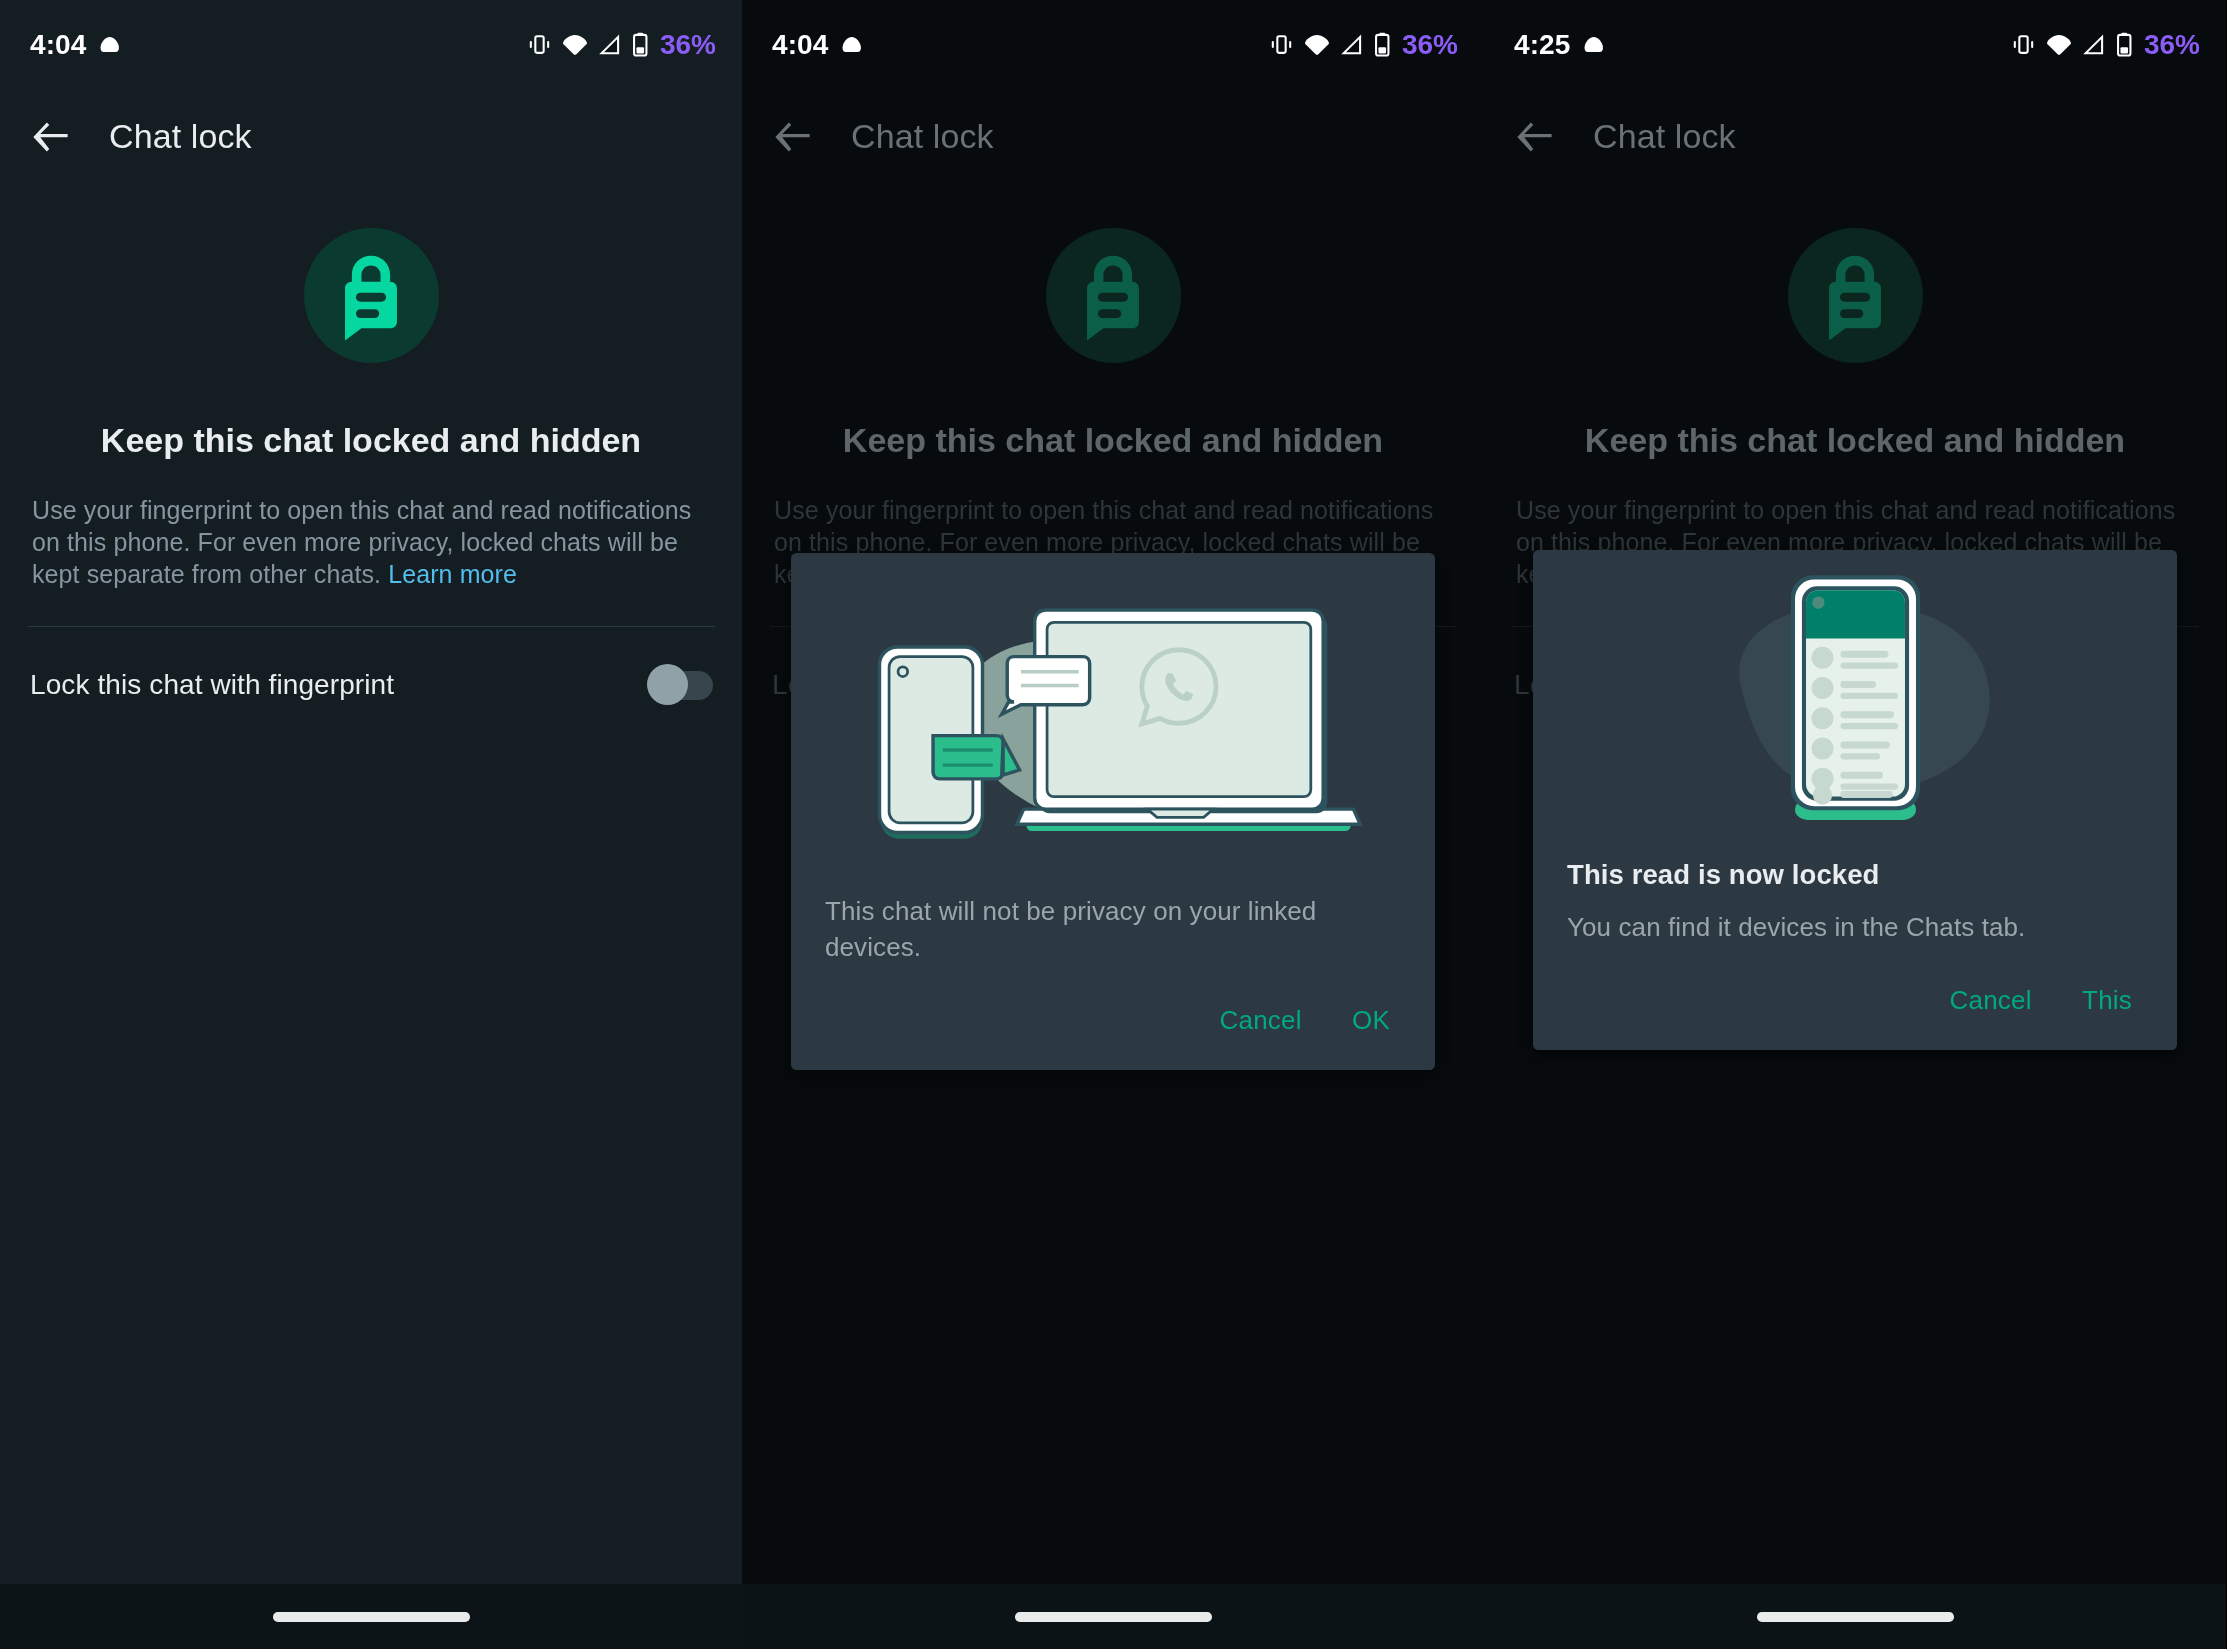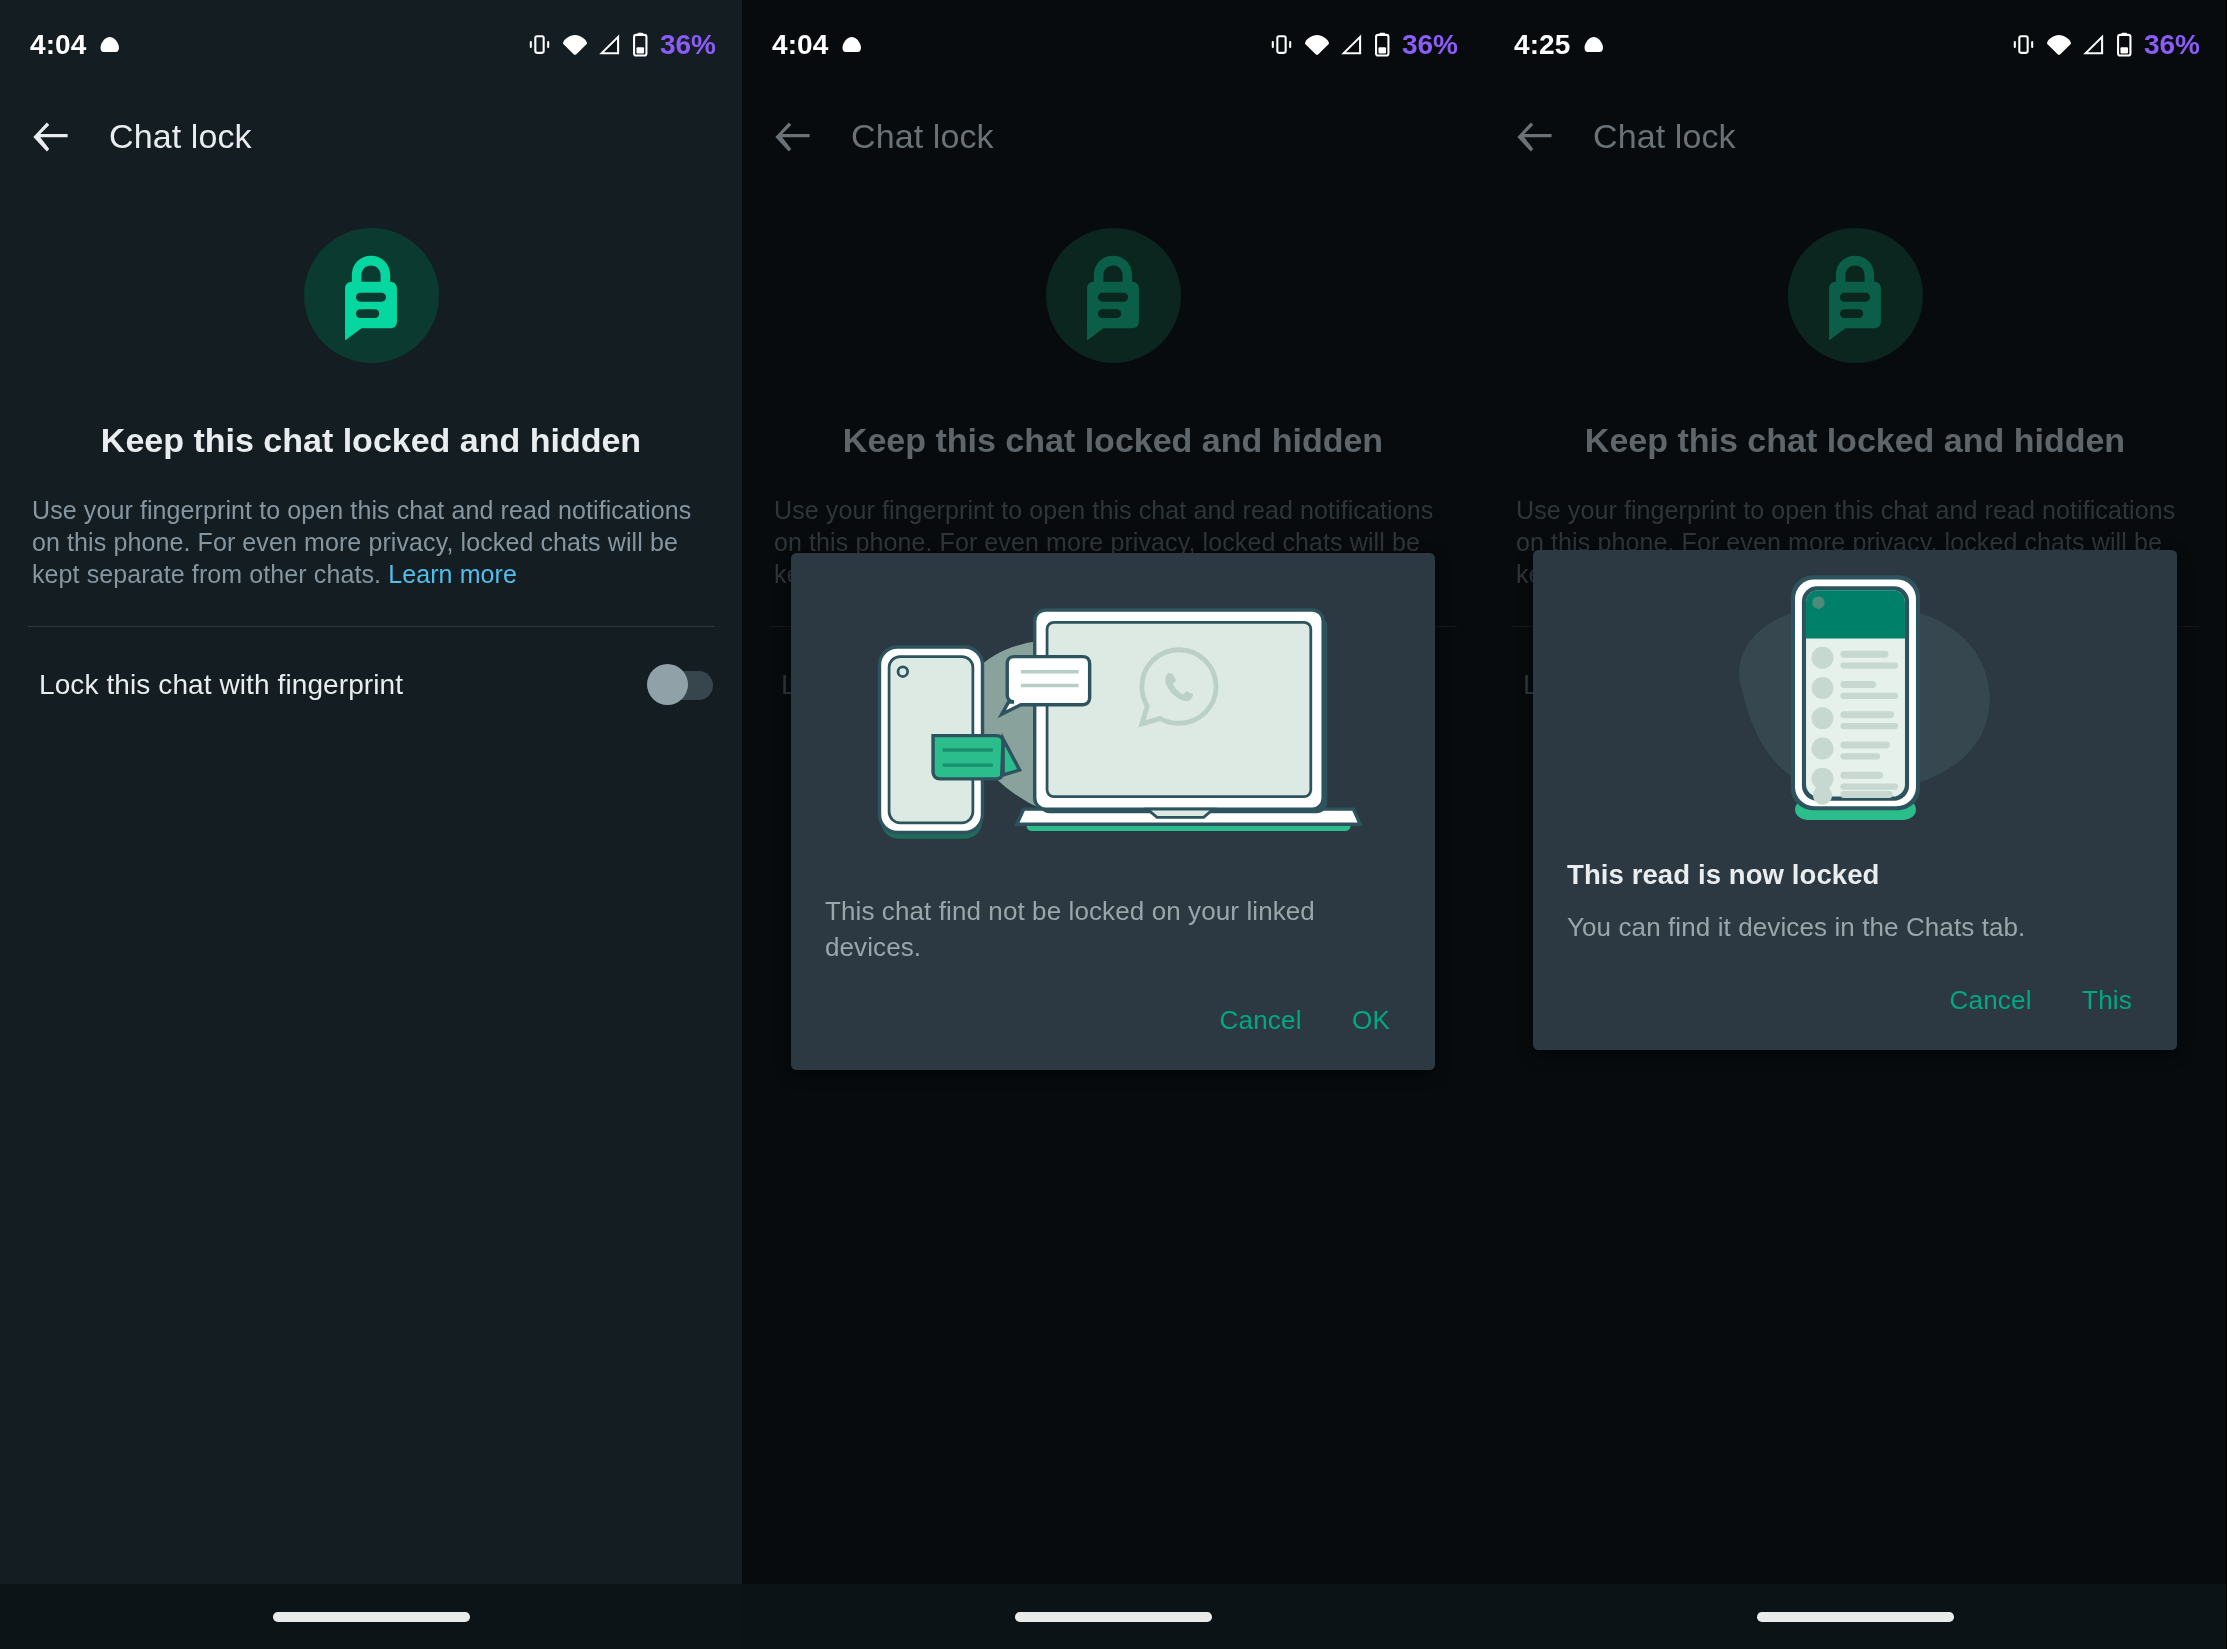--- a/index.html
+++ b/index.html
@@ -50,21 +50,21 @@
   .bodytext { margin:34px 32px 0 32px; font-size:25px; line-height:32px;
               color:#8696A0; letter-spacing:0.1px; }
   .p2 .bodytext, .p3 .bodytext { color:#2E363A; }
   .learn-more { color:#53BDEB; }
   .p2 .learn-more, .p3 .learn-more { color:#1D3A47; }
 
   .divider { height:1.4px; background:#2A3942; margin:36px 27.5px 0 27.5px; }
   .p2 .divider, .p3 .divider { background:#14191C; }
 
   .toggle-row { display:flex; align-items:center; justify-content:space-between;
-                padding:0 29px 0 39px; height:102px; margin-top:6.9px; }
+                padding:0 29px 0 30px; height:102px; margin-top:6.9px; }
   .toggle-label { font-size:28px; color:#E9EDEF; letter-spacing:0.1px; }
   .p2 .toggle-label, .p3 .toggle-label { color:#2E363A; }
   .toggle { position:relative; width:66px; height:41px; }
   .toggle .track { position:absolute; right:0; top:6.2px; width:52px; height:29px;
                    background:#37454D; border-radius:14.4px; }
   .toggle .thumb { position:absolute; left:0; top:0; width:41px; height:41px;
                    border-radius:50%; background:#91A1A8; }
 
   
   .dialog { position:absolute; left:49px; right:49px; top:553px;
@@ -288,21 +288,21 @@
 
           <path d="M236 130 L336 130 C342 130 346 134 346 140 L346 190 C346 196 342 200 336 200 L246 200 L218 214 L228 196 L236 196 C230 196 226 192 226 186 L226 140 C226 134 230 130 236 130 Z" fill="#FFFFFF" stroke="#2D545E" stroke-width="5"></path>
           <line x1="246" y1="152" x2="330" y2="152" stroke="#B7CEC5" stroke-width="5"></line>
           <line x1="246" y1="172" x2="330" y2="172" stroke="#B7CEC5" stroke-width="5"></line>
 
           <path d="M118 245 L210 245 C216 245 220 249 220 255 L220 298 C220 304 216 308 210 308 L128 308 C122 308 118 304 118 298 L118 255 C118 249 118 245 118 245 Z M220 250 L244 295 L218 303 Z" fill="#2BBD8C" stroke="#2D545E" stroke-width="5"></path>
           <line x1="132" y1="266" x2="205" y2="266" stroke="#1B8F6C" stroke-width="5"></line>
           <line x1="132" y1="288" x2="205" y2="288" stroke="#1B8F6C" stroke-width="5"></line>
         </svg>
       </div>
-      <div class="dlg-text">This chat find not be locked on your linked devices.</div>
+      <div class="dlg-text">This chat will not be privacy on your linked devices.</div>
       <div class="dlg-actions">
         <div class="dlg-btn">Cancel</div>
         <div class="dlg-btn">OK</div>
       </div>
     </div>
 
     <div class="navbar">
       <div class="home-pill"></div>
     </div>
   </div>

